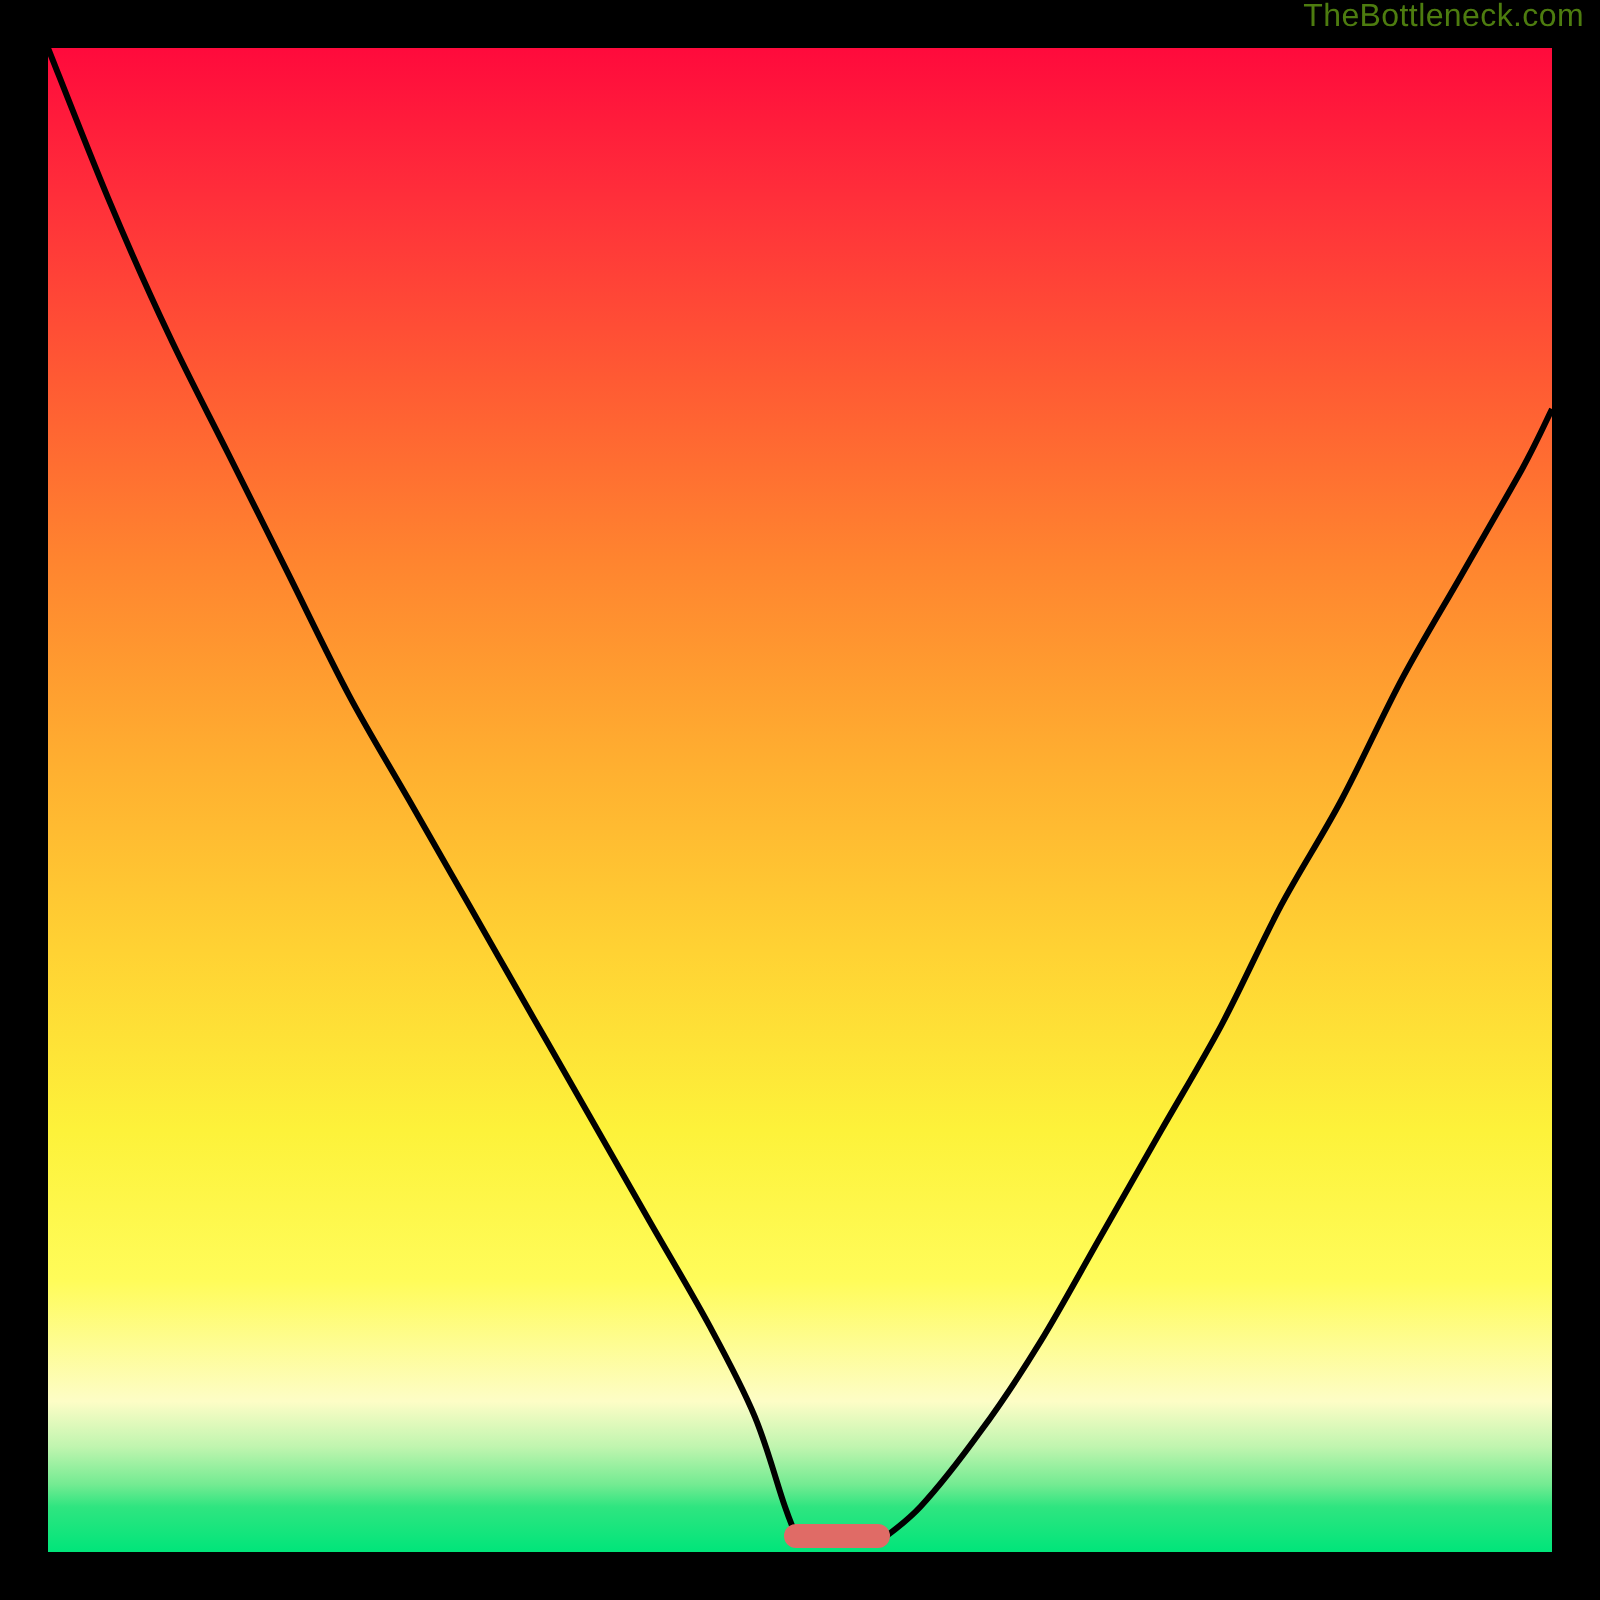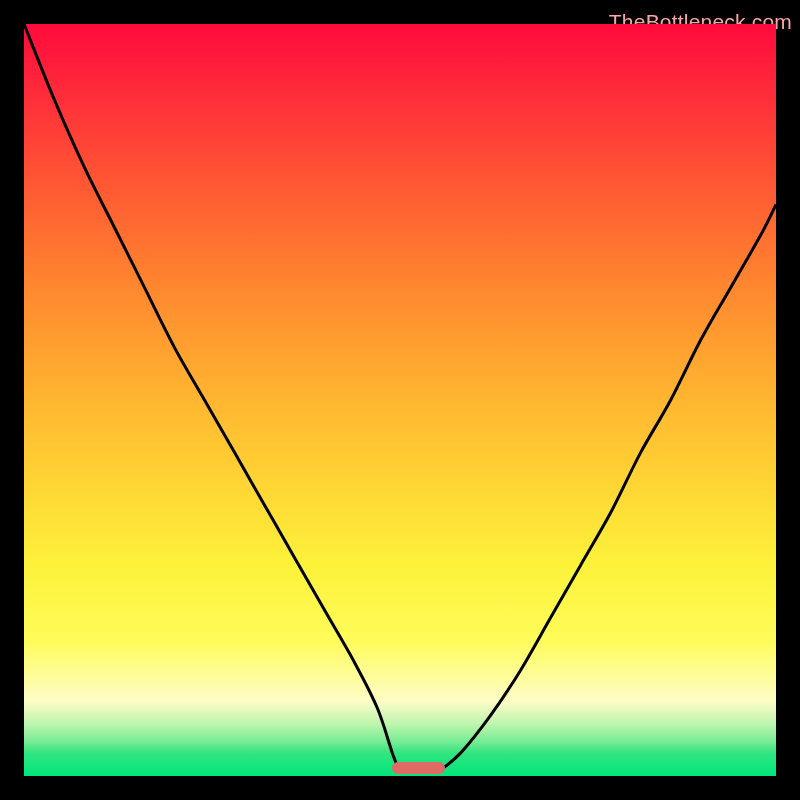--- a/index.html
+++ b/index.html
@@ -57,24 +57,24 @@
     width: 100%;
     height: 100%;
   }
   .sweet-spot {
     position: absolute;
     background: #e06b66;
     border-radius: 6px;
   }
   .watermark {
     position: absolute;
-    top: 10px;
+    top: 0;
     right: 8px;
-    color: #fca5a5;
-    font-size: 21px;
+    color: #4d7c0f;
+    font-size: 16px;
     letter-spacing: 0.2px;
     font-family: Arial, Helvetica, sans-serif;
   }
 </style>
 </head>
 <body>
 
 <div class="frame">
 
   <div class="watermark">TheBottleneck.com</div>

